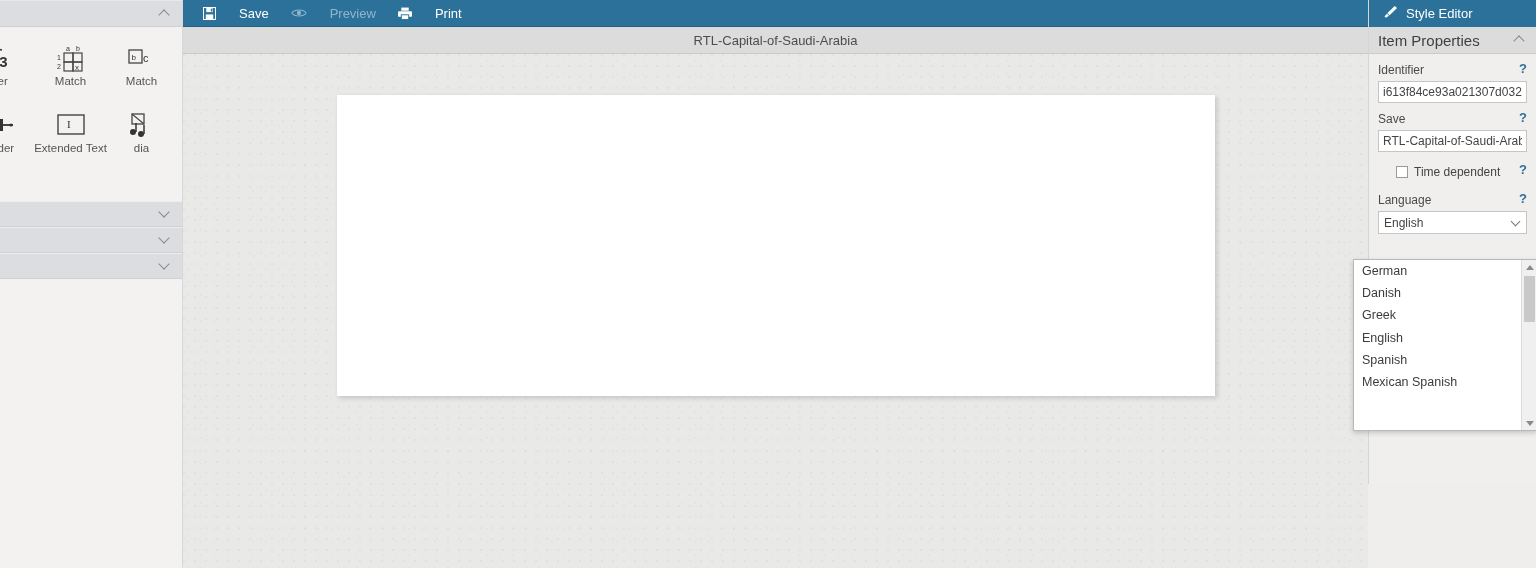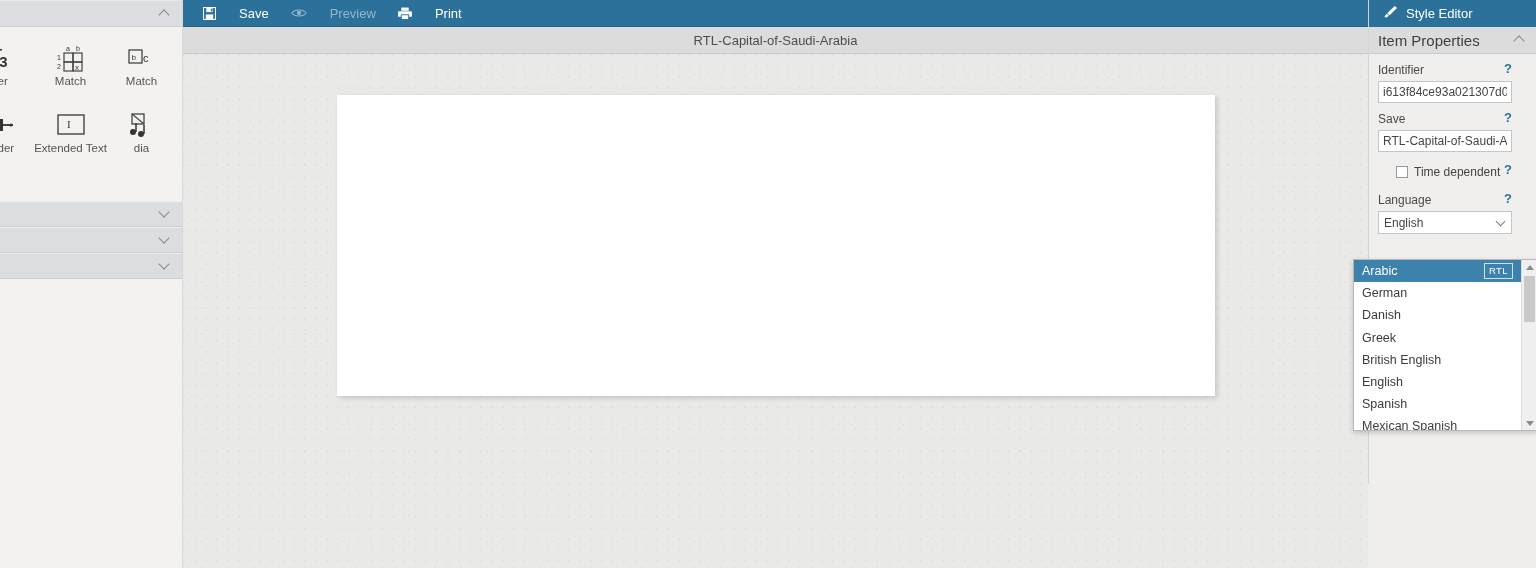--- a/index.html
+++ b/index.html
@@ -211,21 +211,21 @@
     background: #dcdcdc;
     border-bottom: 1px solid #cbcbcb;
     display: flex;
     align-items: center;
     padding: 0 9px;
     font-size: 15px;
     color: #3f3f3f;
   }
   .rp-subhead .lbl { flex: 1; }
 
-  .rp-body { padding: 9px 24px 0 9px; }
+  .rp-body { padding: 9px 9px 0 9px; }
 
   .field { margin-bottom: 9px; position: relative; }
   .field-label {
     font-size: 12px;
     color: #4a4a4a;
     margin-bottom: 4px;
     display: block;
   }
   .help {
     position: absolute;
@@ -559,40 +559,33 @@
           <span class="selval">English</span>
           <span class="caret"></span>
         </div>
       </div>
 
     </div>
 
     <div class="dropdown">
       <div class="dd-list">
 
-        <div class="dd-item selected">
-          <span>Arabic</span>
-          <span class="rtl-badge">RTL</span>
-        </div>
 
         <div class="dd-item">
           <span>German</span>
         </div>
 
         <div class="dd-item">
           <span>Danish</span>
         </div>
 
         <div class="dd-item">
           <span>Greek</span>
         </div>
 
-        <div class="dd-item">
-          <span>British English</span>
-        </div>
 
         <div class="dd-item">
           <span>English</span>
         </div>
 
         <div class="dd-item">
           <span>Spanish</span>
         </div>
 
         <div class="dd-item">

